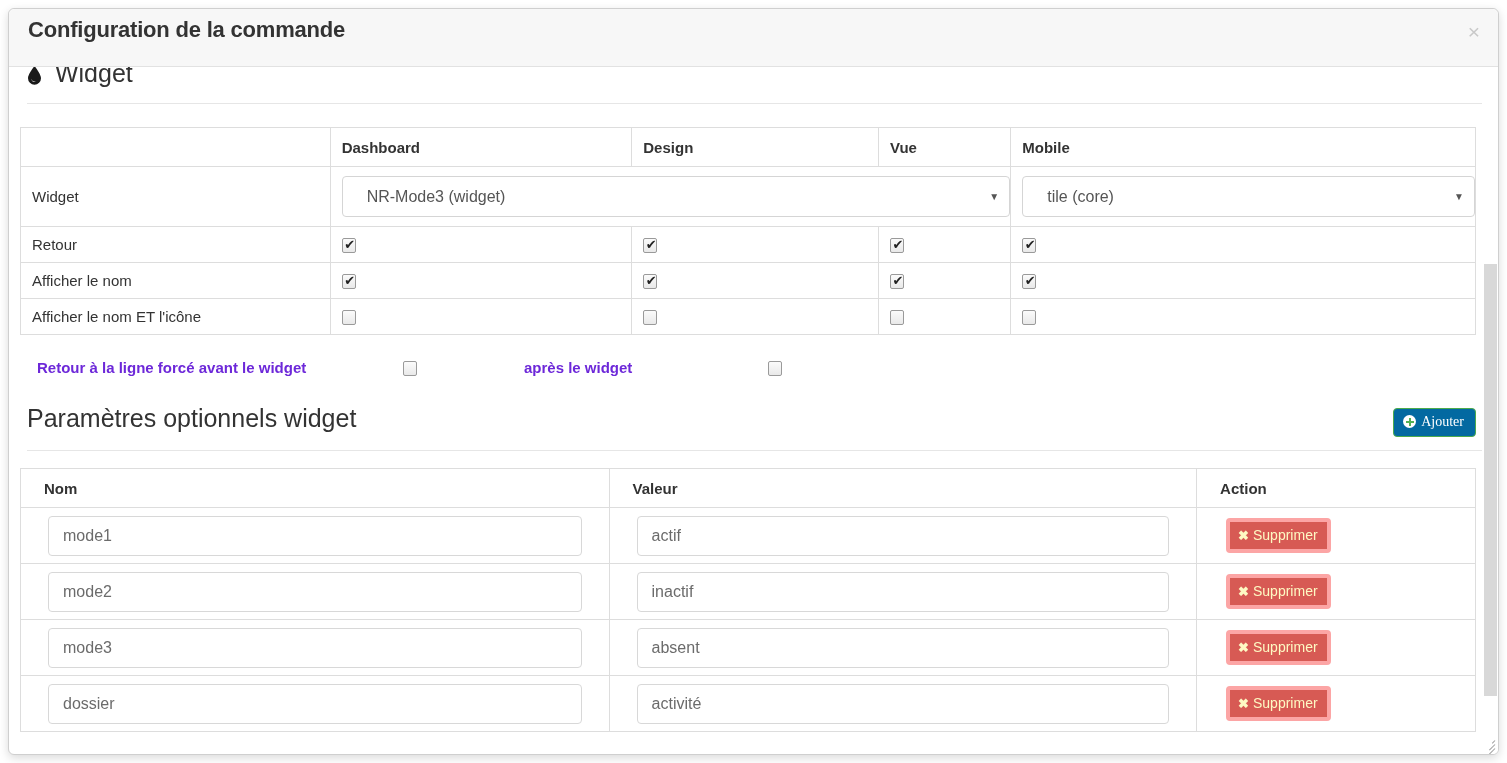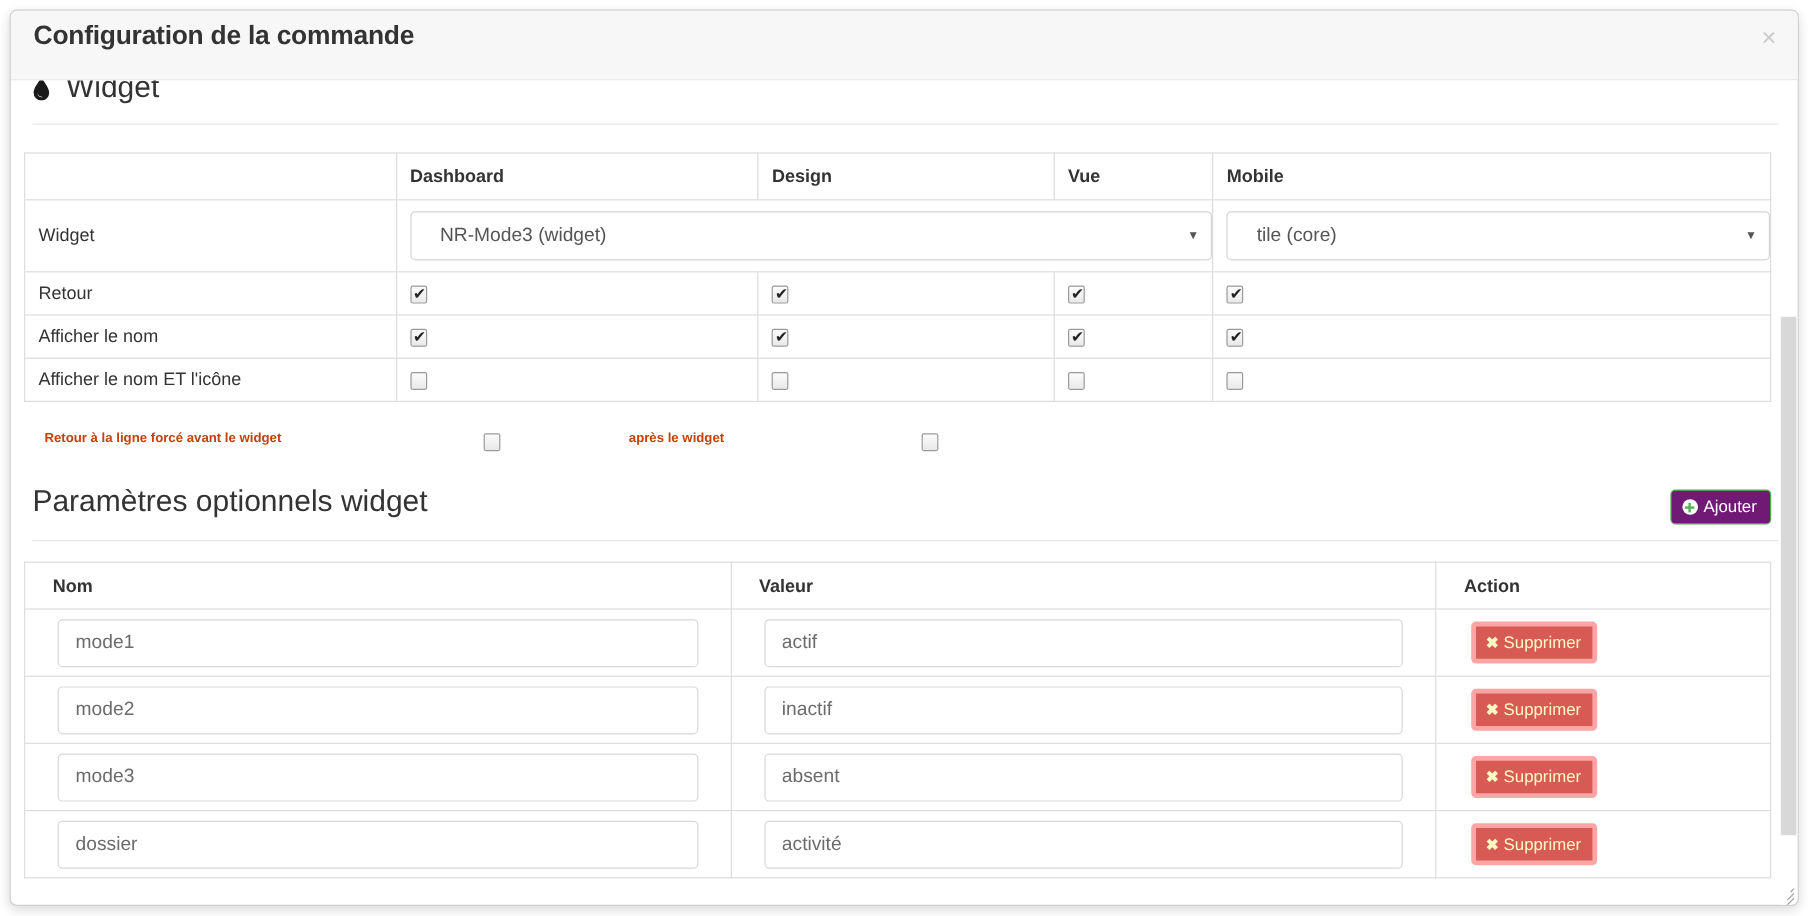--- a/index.html
+++ b/index.html
@@ -152,48 +152,48 @@
     font-size: 13px;
     color: #222222;
     line-height: 19px;
   }
 
   
   .lb-row { position: absolute; left: 0; top: 292px; width: 100%; height: 40px; }
   .lb-label {
     position: absolute;
     font-weight: bold;
-    font-size: 11px;
-    color: #c2410c;
+    font-size: 15px;
+    color: #6d28d9;
     top: 0;
   }
   .lb-label.a { left: 28px; }
   .lb-label.b { left: 515px; }
   .lb-cb { position: absolute; top: 2px; }
   .lb-cb.a { left: 394px; }
   .lb-cb.b { left: 759px; }
 
   
   .params-head {
     position: absolute;
     left: 18px; top: 337px;
     font-size: 25px;
     color: #333333;
   }
   .btn-add {
     position: absolute;
     right: 22px; top: 341px;
-    background: #701a75;
+    background: #0369a1;
     border: 1px solid #4cab4c;
     border-radius: 4px;
     color: #ffffff;
     font-size: 14px;
     padding: 5px 11px 6px 9px;
     cursor: pointer;
-    font-family: Liberation Sans, sans-serif;
+    font-family: Liberation Serif, serif;
     white-space: nowrap;
     text-align: right;
   }
   .btn-add .plus-ico {
     display: inline-block;
     width: 13px; height: 13px;
     border-radius: 50%;
     background: #ffffff;
     position: relative;
     vertical-align: -2px;

